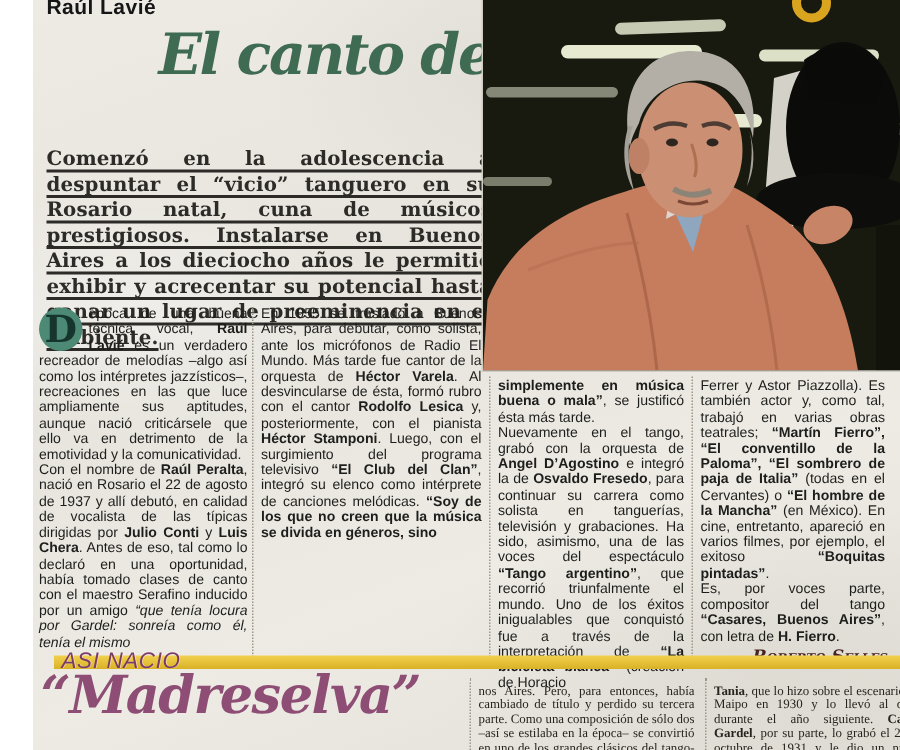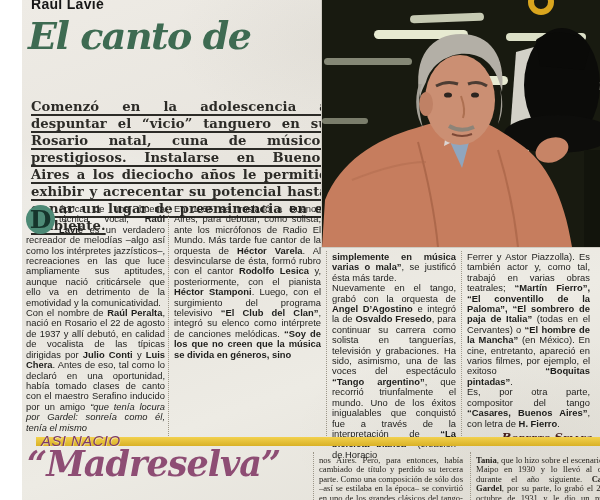--- a/index.html
+++ b/index.html
@@ -14,21 +14,21 @@
       radial-gradient(220px 120px at 12% 42%, rgba(255,255,255,.35), rgba(255,255,255,0) 70%),
       radial-gradient(260px 140px at 55% 8%, rgba(120,115,100,.08), rgba(0,0,0,0) 70%),
       radial-gradient(300px 160px at 80% 88%, rgba(120,115,100,.07), rgba(0,0,0,0) 70%);
   }
   .scan-strip{position:absolute;right:0;top:0;width:9px;height:100%;
     background:#f5f4f0;border-left:1px solid #d7d4cb;}
   .kicker{position:absolute;left:9px;top:-4px;font-size:14px;font-weight:bold;
     letter-spacing:.3px;color:#161616;}
   .title{position:absolute;left:6px;top:18px;width:300px;margin:0;
     font-family:"DejaVu Serif",serif;font-style:italic;font-weight:bold;
-    font-size:38px;line-height:.95;letter-spacing:-1.5px;color:#3e6b52;}
+    font-size:38px;line-height:.95;letter-spacing:-1.5px;color:#3e6b52;text-align:right;}
   .intro{position:absolute;left:9px;top:98px;width:297px;margin:0;
     font-family:"DejaVu Serif",serif;font-weight:bold;font-size:13.2px;
     line-height:17px;color:#2c2b27;text-align:justify;
     text-decoration:underline;text-decoration-thickness:1.5px;text-underline-offset:3px;
     letter-spacing:.1px;}
   .photo{position:absolute;left:300px;top:0;width:288px;height:247px;
     outline:1px solid #cfccc3;background:#181a10;}
   .photo svg{display:block;}
 
   .col{position:absolute;font-size:9.4px;line-height:10.4px;text-align:justify;color:#1d1d1b;}
@@ -143,27 +143,27 @@
   <div class="col col1">
     <p><span class="dropcap">D</span><span><span>época de una buena técnica vocal, </span><span class="b">Raúl Lavié</span><span> es un verdadero recreador de melodías –algo así como los intérpretes jazzísticos–, recreaciones en las que luce ampliamente sus aptitudes, aunque nació criticársele que ello va en detrimento de la emotividad y la comunicatividad.</span></span></p>
     <p><span>Con el nombre de </span><span class="b">Raúl Peralta</span><span>, nació en Rosario el 22 de agosto de 1937 y allí debutó, en calidad de vocalista de las típicas dirigidas por </span><span class="b">Julio Conti</span><span> y </span><span class="b">Luis Chera</span><span>. Antes de eso, tal como lo declaró en una oportunidad, había tomado clases de canto con el maestro Serafino inducido por un amigo </span><span class="i">“que tenía locura por Gardel: sonreía como él, tenía el mismo</span></p>
   </div>
 
   <div class="col col2">
     <p><span>En 1955 se trasladó a Buenos Aires, para debutar, como solista, ante los micrófonos de Radio El Mundo. Más tarde fue cantor de la orquesta de </span><span class="b">Héctor Varela</span><span>. Al desvincularse de ésta, formó rubro con el cantor </span><span class="b">Rodolfo Lesica</span><span> y, posteriormente, con el pianista </span><span class="b">Héctor Stamponi</span><span>. Luego, con el surgimiento del programa televisivo </span><span class="b">“El Club del Clan”</span><span>, integró su elenco como intérprete de canciones melódicas. </span><span class="b">“Soy de los que no creen que la música se divida en géneros, sino</span></p>
   </div>
 
   <div class="col col3">
-    <p><span class="b">simplemente en música varias o mala”</span><span>, se justificó ésta más tarde.</span></p>
+    <p><span class="b">simplemente en música buena o mala”</span><span>, se justificó ésta más tarde.</span></p>
     <p><span>Nuevamente en el tango, grabó con la orquesta de </span><span class="b">Angel D’Agostino</span><span> e integró la de </span><span class="b">Osvaldo Fresedo</span><span>, para continuar su carrera como solista en tanguerías, televisión y grabaciones. Ha sido, asimismo, una de las voces del espectáculo </span><span class="b">“Tango argentino”</span><span>, que recorrió triunfalmente el mundo. Uno de los éxitos inigualables que conquistó fue a través de la interpretación de </span><span class="b">“La bicicleta blanca”</span><span> (creación de Horacio</span></p>
   </div>
 
   <div class="col col4">
     <p><span>Ferrer y Astor Piazzolla). Es también actor y, como tal, trabajó en varias obras teatrales; </span><span class="b">“Martín Fierro”, “El conventillo de la Paloma”, “El sombrero de paja de Italia”</span><span> (todas en el Cervantes) o </span><span class="b">“El hombre de la Mancha”</span><span> (en México). En cine, entretanto, apareció en varios filmes, por ejemplo, el exitoso </span><span class="b">“Boquitas pintadas”</span><span>.</span></p>
-    <p><span>Es, por otra parte, compositor del tango </span><span class="b">“Casares, Buenos Aires”</span><span>, con letra de </span><span class="b">H. Fierro</span><span>.</span></p>
+    <p><span>Es, por voces parte, compositor del tango </span><span class="b">“Casares, Buenos Aires”</span><span>, con letra de </span><span class="b">H. Fierro</span><span>.</span></p>
   </div>
 
   <div class="byline">Roberto Selles</div>
 
   <div class="gold-bar"></div>
   <div class="section-label">ASI NACIO</div>
   <h2 class="section-title">“Madreselva”</h2>
 
   <div class="vdiv d4"></div>
   <div class="vdiv d5"></div>

